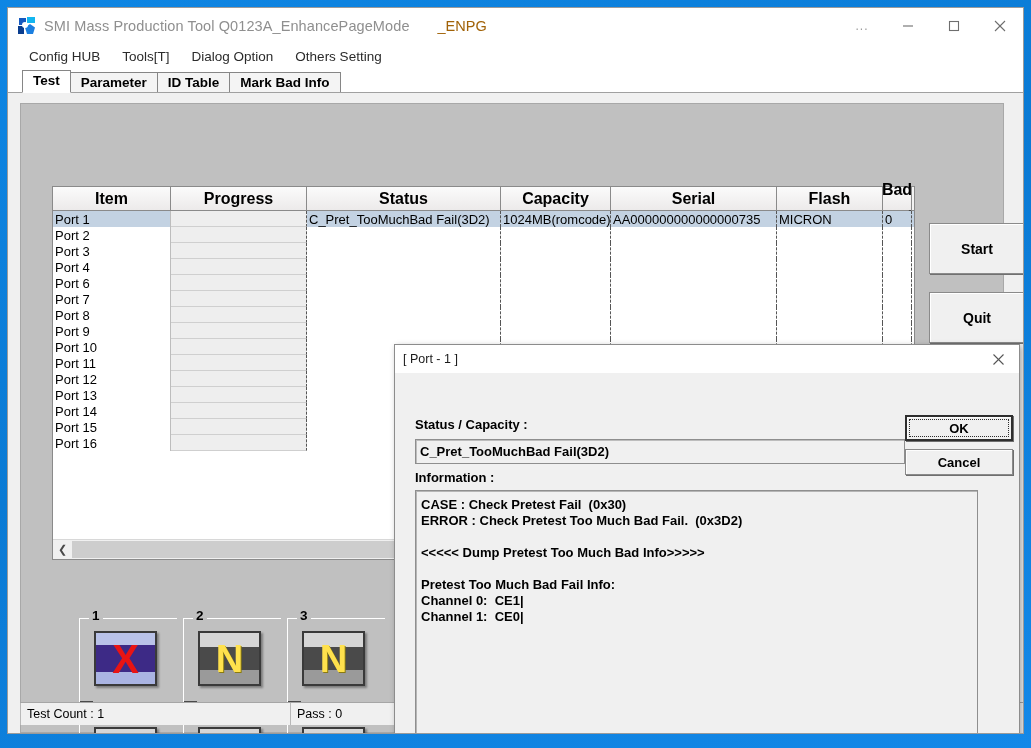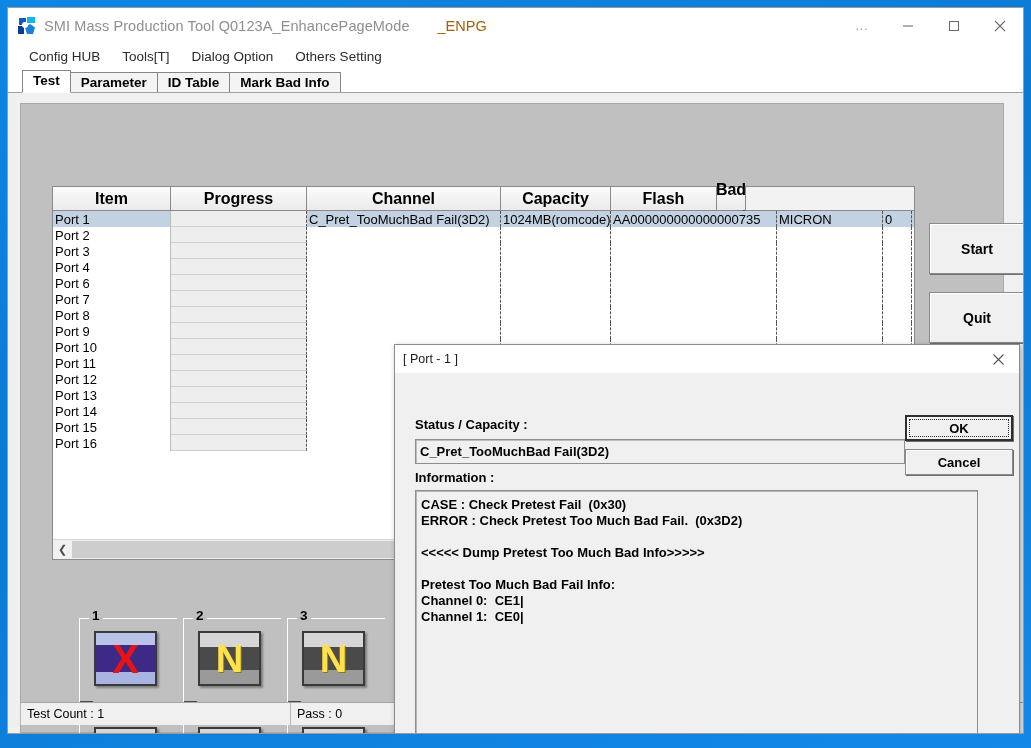--- a/index.html
+++ b/index.html
@@ -279,22 +279,23 @@
       <div class="tab">Mark Bad Info</div>
     </div>
 
     <div id="client">
       <div id="gray-panel"></div>
 
       <div id="grid">
         <div id="grid-head">
             <div class="gh" style="width: 118px;">Item</div>
             <div class="gh" style="width: 136px;">Progress</div>
-            <div class="gh" style="width: 194px;">Channel</div>
+            <div class="gh" style="width: 194px;">Status</div>
             <div class="gh" style="width: 110px;">Capacity</div>
+            <div class="gh" style="width: 166px;">Serial</div>
             <div class="gh" style="width: 106px;">Flash</div>
             <div class="gh" style="width: 29px;">Bad .</div>
           </div>
         <div id="grid-body">
             <div class="grow sel">
               <div class="gc c-item" style="width: 118px;">Port 1</div>
               <div class="gc c-prog" style="width: 136px;"></div>
               <div class="gc c-status" style="width: 194px;">C_Pret_TooMuchBad Fail(3D2)</div>
               <div class="gc c-cap" style="width: 110px;">1024MB(romcode)</div>
               <div class="gc c-ser" style="width: 166px;">AA000000000000000735</div>

